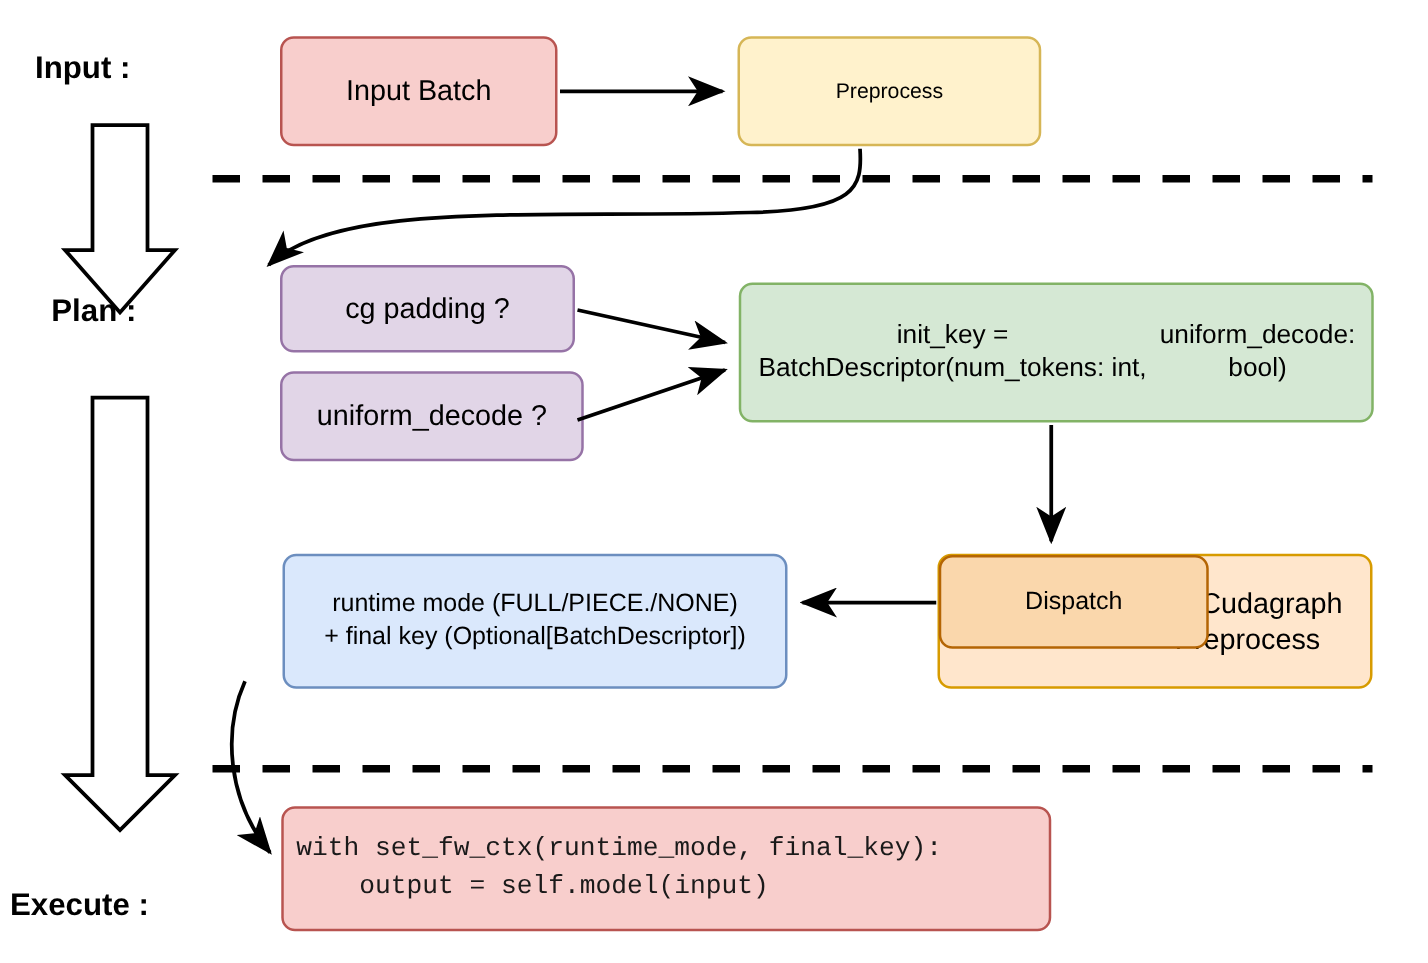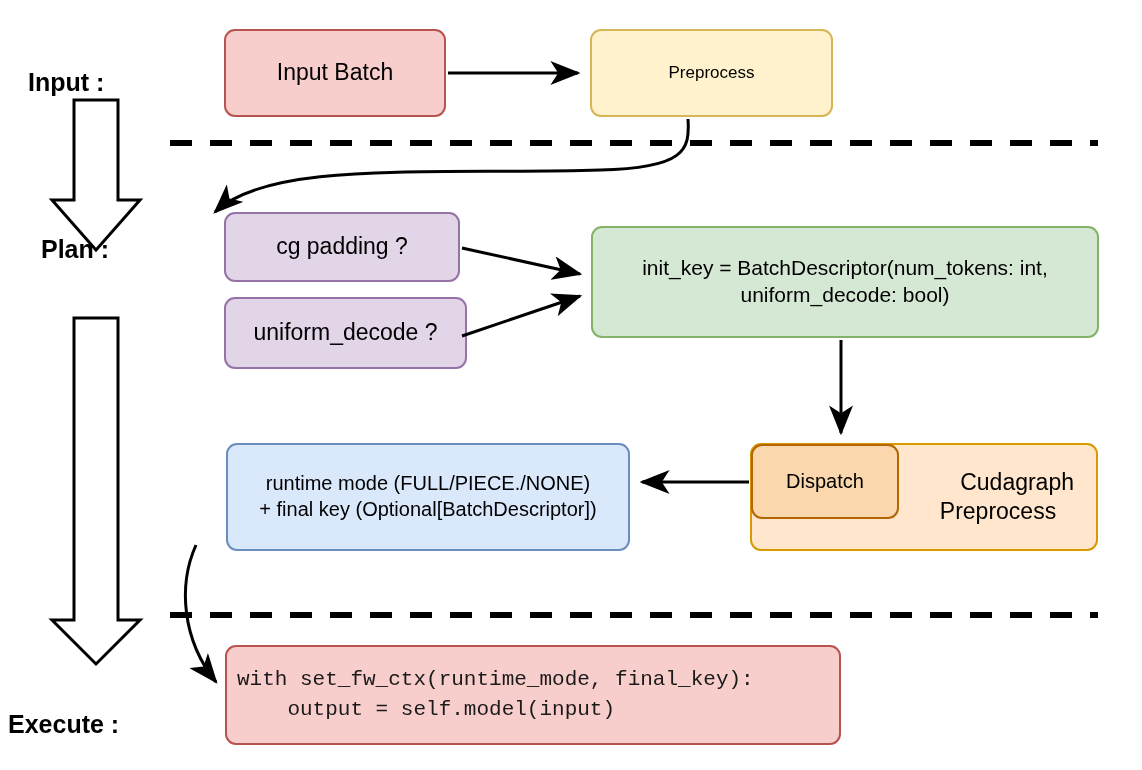--- a/index.html
+++ b/index.html
@@ -52,50 +52,50 @@
     padding-left:10px;
   }
 
   svg.overlay{position:absolute;left:0;top:0;width:1142px;height:770px;pointer-events:none;}
 </style>
 </head>
 <body>
 
 <div id="stage">
 
-  <div class="stage-label" style="left:28px; top:40px;margin-top:28px;">Input :</div>
+  <div class="stage-label" style="left:28px; top:40px;">Input :</div>
 
   <div class="stage-label" style="left:41px; top:235px;">Plan :</div>
 
   <div class="stage-label" style="left:8px; top:670px;margin-top:40px;">Execute :</div>
 
   <div class="node n-red" style="left:224px; top:29px; width:222px; height:88px; font-size:23px;">Input Batch</div>
 
   <div class="node n-yellow" style="left:590px; top:29px; width:243px; height:88px; font-size:17px;">Preprocess</div>
 
   <div class="node n-purple" style="left:224px; top:212px; width:236px; height:70px; font-size:23px;">cg padding ?</div>
 
   <div class="node n-purple" style="left:224px; top:297px; width:243px; height:72px; font-size:23px;">uniform_decode ?</div>
 
-  <div class="node n-green" style="left:591px; top:226px; width:508px; height:112px; font-size:21px; flex-direction:column;">
+  <div class="node n-green" style="left:591px; top:226px; width:508px; height:112px; font-size:21px; flex-direction:row;">
     <span>init_key = BatchDescriptor(num_tokens: int,</span>
     <span>uniform_decode: bool)</span>
   </div>
 
   <div class="node n-blue" style="left:226px; top:443px; width:404px; height:108px; font-size:20px; flex-direction:column;">
     <span>runtime mode (FULL/PIECE./NONE)</span>
     <span>+ final key (Optional[BatchDescriptor])</span>
   </div>
 
   <div class="node n-orange-outer" style="left:750px; top:443px; width:348px; height:108px; font-size:23px; flex-direction:column; justify-content:center; align-items:flex-end; padding-right:22px;">
     <span style="width:152px;text-align:right;">Cudagraph</span>
     <span style="width:152px;text-align:center;">Preprocess</span>
   </div>
 
-  <div class="node n-orange-inner" style="left:751px; top:444px; width:148px; height:75px; font-size:20px;text-align:center;">Dispatch</div>
+  <div class="node n-orange-inner" style="left:751px; top:444px; width:216px; height:75px; font-size:20px;text-align:center;">Dispatch</div>
 
   <div class="node n-red code" style="left:225px; top:645px; width:616px; height:100px; flex-direction:column; align-items:flex-start; justify-content:center;">
     <span>with set_fw_ctx(runtime_mode, final_key):</span>
     <span>    output = self.model(input)</span>
   </div>
 
   <svg class="overlay" viewBox="0 0 1142 770" xmlns="http://www.w3.org/2000/svg">
     <defs>
       <marker id="arrowhead" markerWidth="10" markerHeight="8" refX="9.2" refY="4" orient="auto" markerUnits="strokeWidth">
         <path d="M0,0 L10,4 L0,8 L2.6,4 Z" fill="#000"></path>

